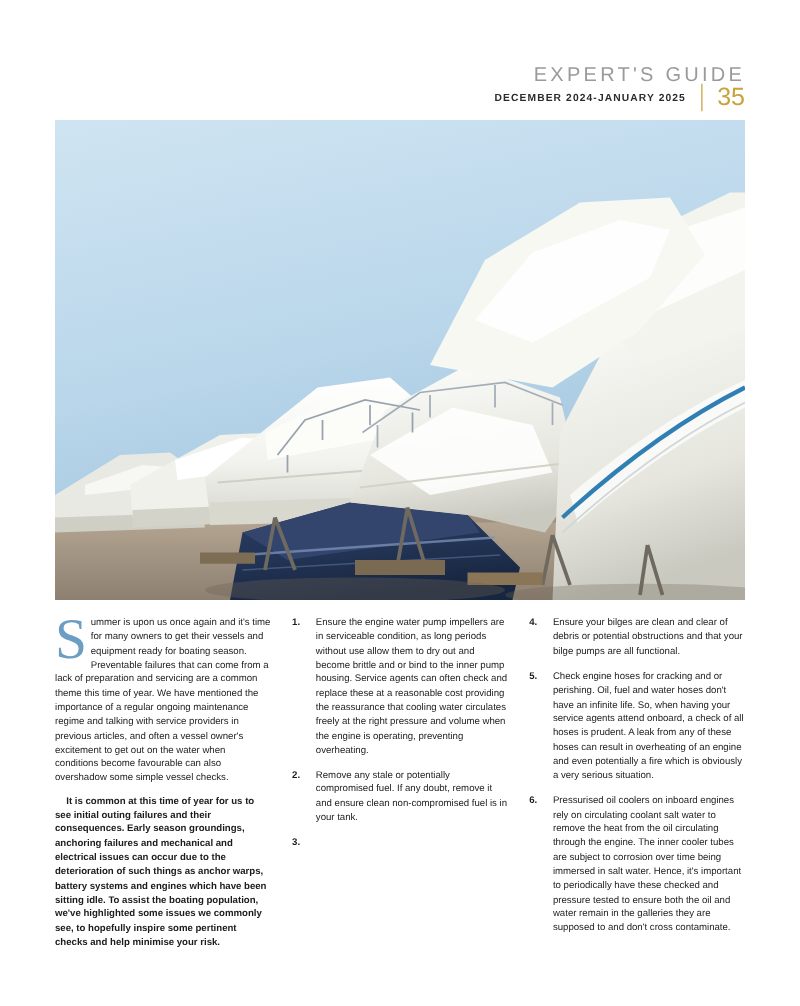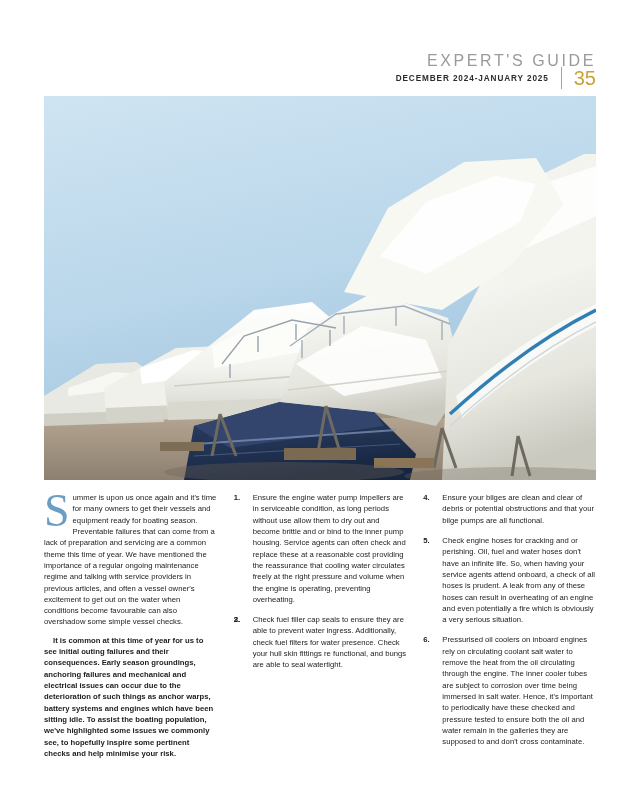--- a/index.html
+++ b/index.html
@@ -271,24 +271,24 @@
     </div>
 
     <div class="col">
       <ol class="numlist">
         <li>
           <span class="num">1.</span>
           <span>Ensure the engine water pump impellers are in serviceable condition, as long periods without use allow them to dry out and become brittle and or bind to the inner pump housing. Service agents can often check and replace these at a reasonable cost providing the reassurance that cooling water circulates freely at the right pressure and volume when the engine is operating, preventing overheating.</span>
         </li>
         <li>
           <span class="num">2.</span>
+          <span>Remove any stale or potentially compromised fuel. If any doubt, remove it and ensure clean non-compromised fuel is in your tank.</span>
         </li>
         <li>
           <span class="num">3.</span>
-          <span>Check fuel filler cap seals to ensure they are able to prevent water ingress. Additionally, check fuel filters for water presence. Check your hull skin fittings re functional, and bungs are able to seal watertight.</span>
         </li>
       </ol>
     </div>
 
     <div class="col">
       <ol class="numlist">
         <li>
           <span class="num">4.</span>
           <span>Ensure your bilges are clean and clear of debris or potential obstructions and that your bilge pumps are all functional.</span>
         </li>

